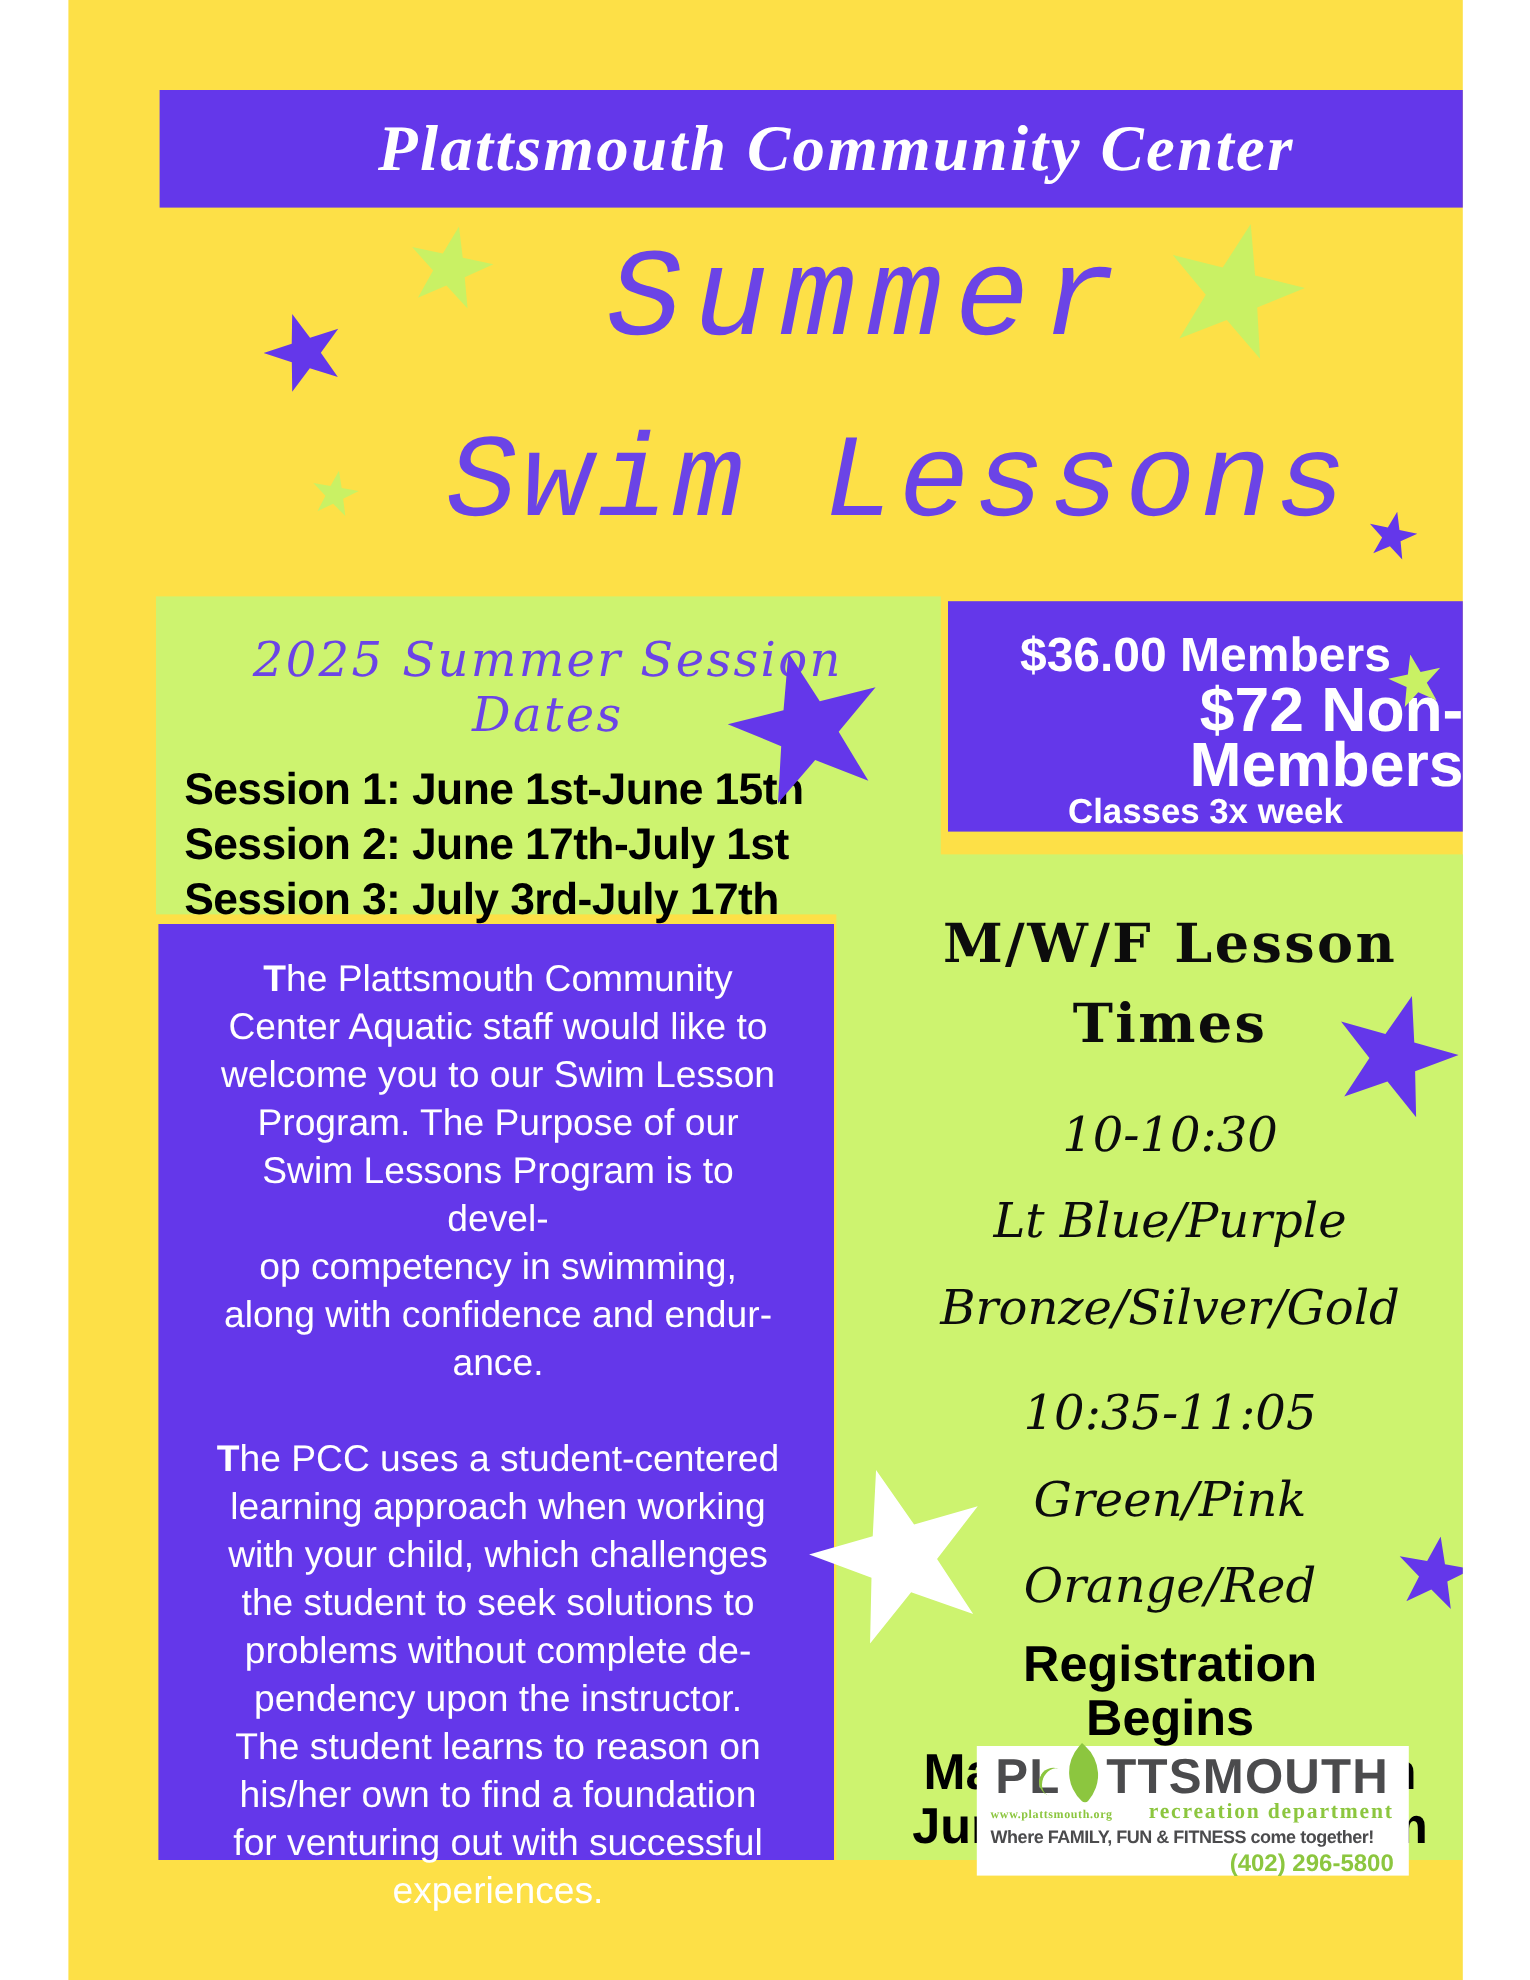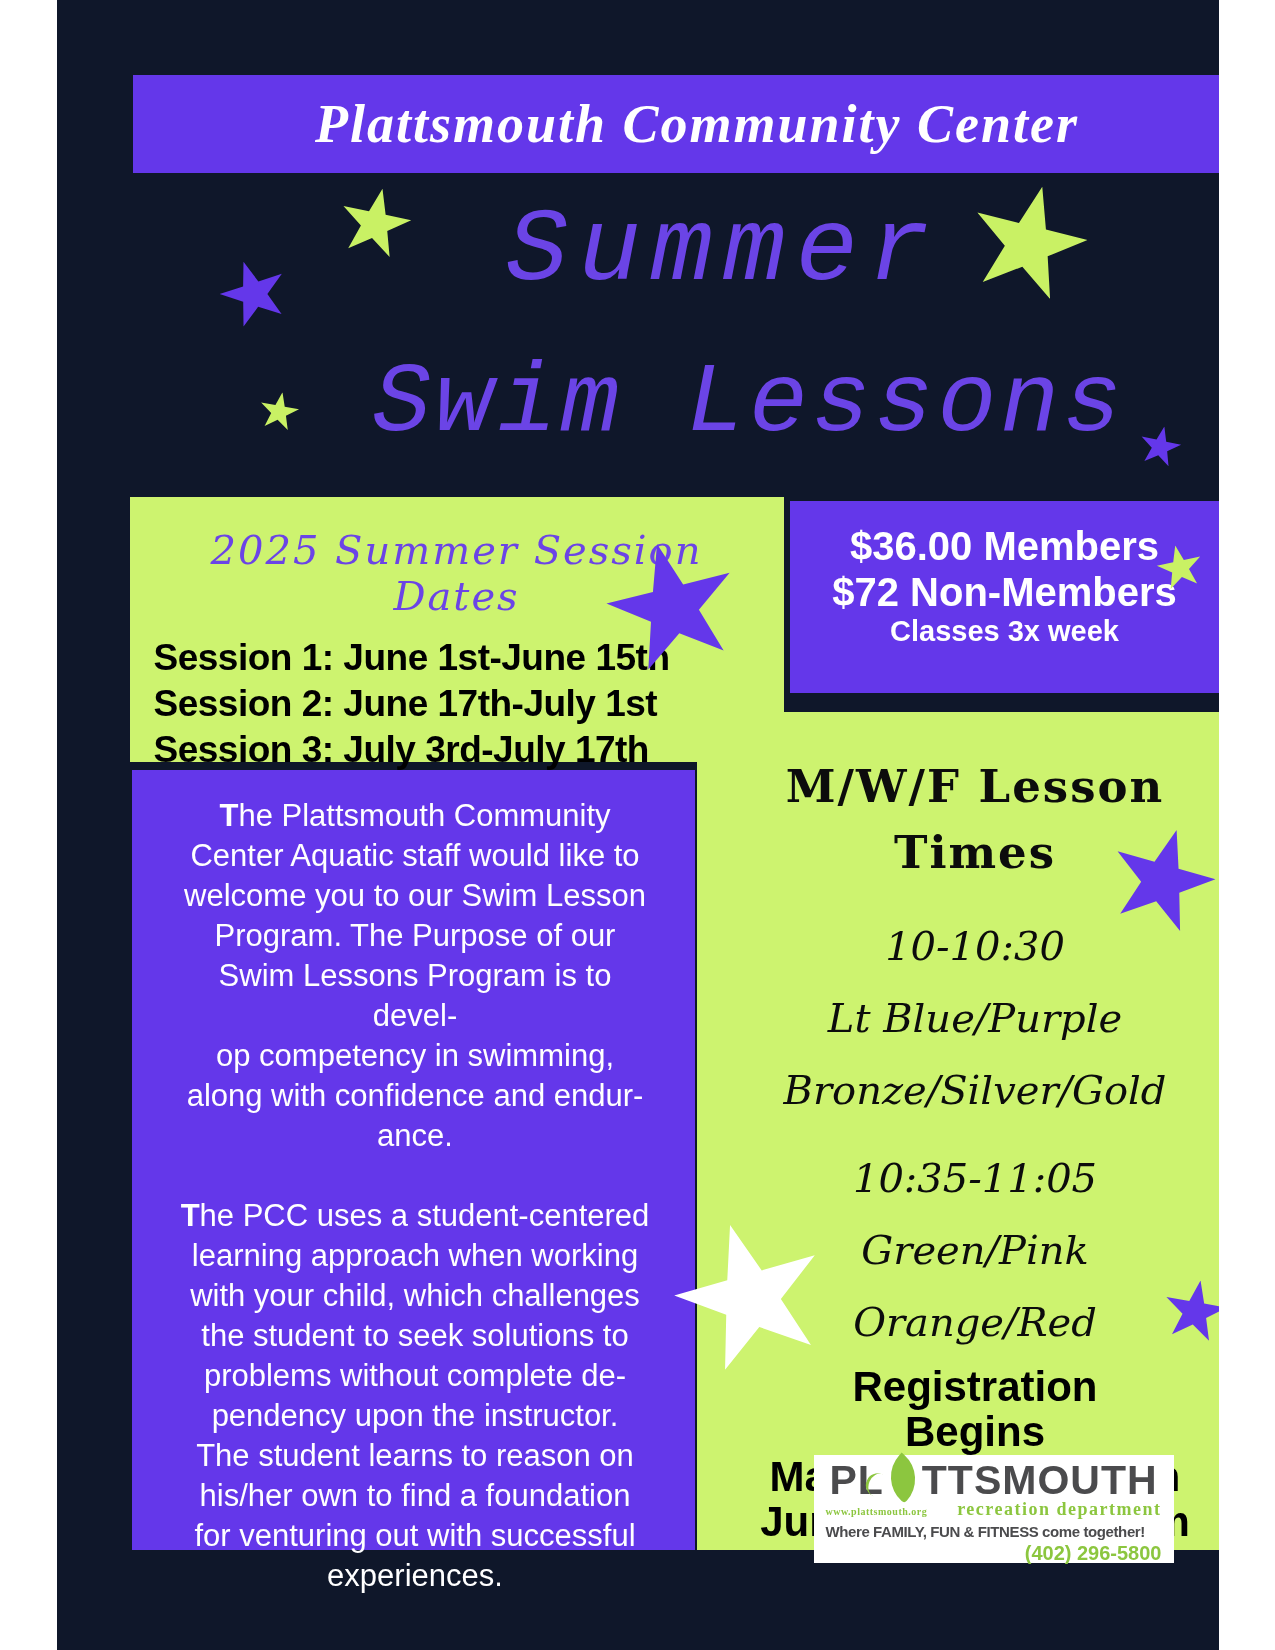--- a/index.html
+++ b/index.html
@@ -1,16 +1,16 @@
 <!DOCTYPE html>
 <html><head>
 <meta charset="utf-8">
 <style>
   html,body{margin:0;padding:0;background:#ffffff;}
-  .page{position:relative;width:1162px;height:1650px;background:#0f172a;overflow:hidden;
+  .page{position:relative;width:1162px;height:1650px;background:#fde047;overflow:hidden;
         font-family:"Liberation Sans",sans-serif;margin:0 auto;}
 
   
   .banner{position:absolute;left:76px;top:75px;width:1129px;height:98px;background:#6437EA;
           display:flex;align-items:center;justify-content:center;}
   .banner-title{color:#ffffff;font-family:"Liberation Serif",serif;font-style:italic;font-weight:bold;
           font-size:54px;letter-spacing:2px;white-space:nowrap;}
 
   
   .title-line{position:absolute;left:0;width:1275px;text-align:center;color:#6B44E6;
@@ -27,21 +27,21 @@
   .session-heading{margin:16px;padding-top:14px;text-align:center;color:#6B44E6;
         font-family:"DejaVu Serif",serif;font-style:italic;font-size:40px;letter-spacing:2px;}
   .session-lines{margin-top:10px;padding-left:24px;}
   .session-line{color:#000000;font-weight:800;font-size:37px;line-height:46px;letter-spacing:-0.5px;
         white-space:nowrap;}
 
   
   .price-box{position:absolute;left:733px;top:501px;width:430px;height:192px;background:#6437EA;
         text-align:center;color:#ffffff;}
   .price-line1{margin-top:22px;font-size:40px;font-weight:800;line-height:46px;}
-  .price-line2{font-size:40px;font-weight:800;line-height:46px;}
+  .price-line2{font-size:52px;font-weight:800;line-height:46px;text-align:right;}
   .price-line3{font-size:29px;font-weight:800;}
 
   
   .about-box{position:absolute;left:75px;top:770px;width:563px;height:780px;background:#6437EA;
         box-sizing:border-box;padding:26px 38px 0 42px;}
   .about-p{margin:0 0 40px 0;color:#ffffff;font-size:31px;line-height:40px;white-space:pre-line;text-align:center;}
   .about-p::first-letter{font-weight:bold;}
 
   
   .lesson-box{position:absolute;left:640px;top:712px;width:557px;height:838px;background:#CDF36F;

